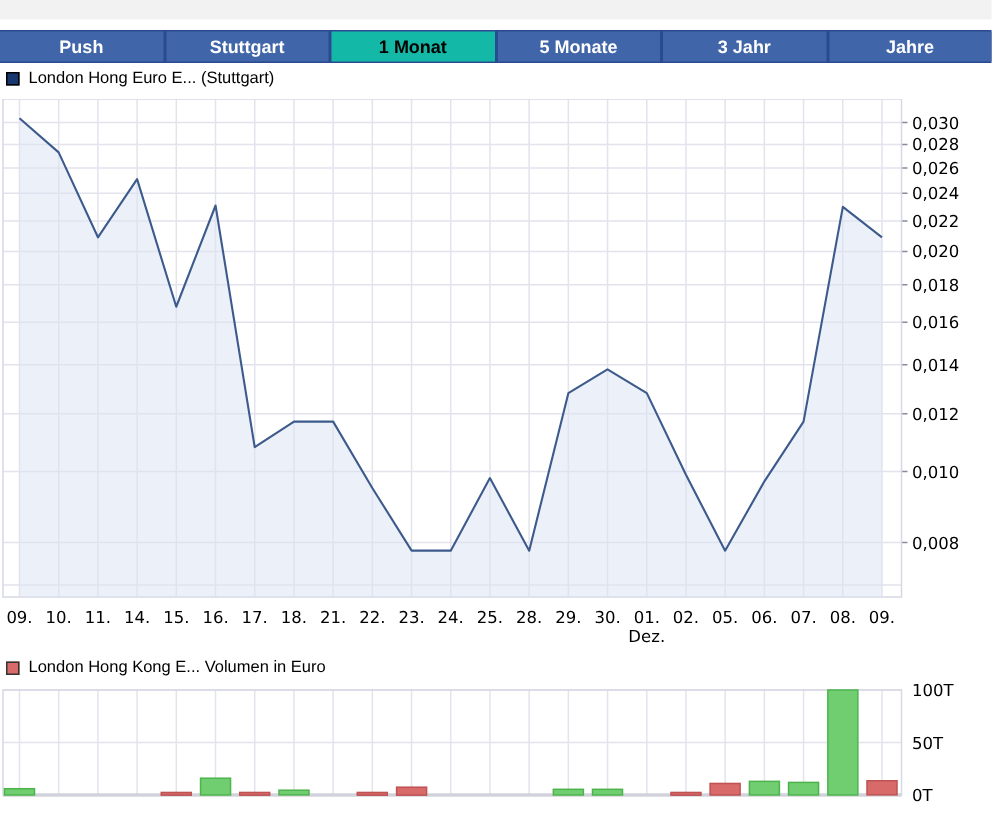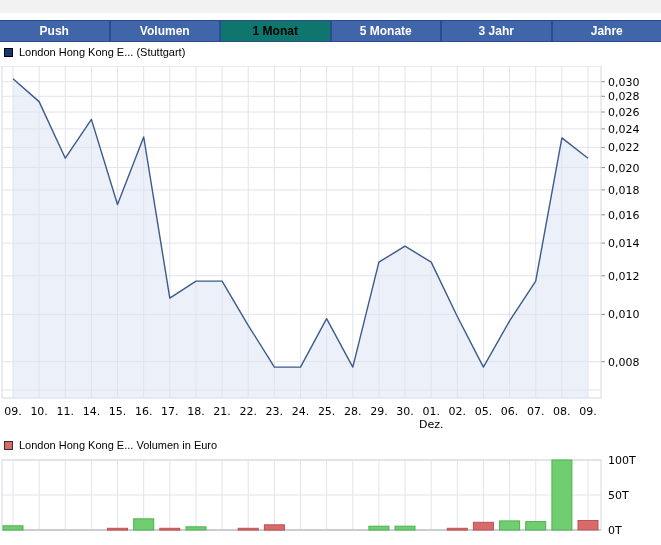--- a/index.html
+++ b/index.html
@@ -3,51 +3,51 @@
 <meta charset="utf-8">
 <style>
   html,body{margin:0;padding:0;background:#fff;}
   body{width:661px;height:545px;overflow:hidden;font-family:"Liberation Sans","DejaVu Sans",sans-serif;}
   .stage{position:relative;width:661px;height:545px;background:#fff;}
   .top-strip{position:absolute;top:0;left:0;width:661px;height:13px;background:#f2f2f2;}
   .tabbar{position:absolute;top:20px;left:0;width:661px;height:22px;display:flex;gap:2px;
           background:#2a4b90;padding:1px 0;box-sizing:border-box;}
   .tab{flex:1;background:#4065a8;color:#fff;font-size:12px;font-weight:bold;
        display:flex;align-items:center;justify-content:center;cursor:pointer;user-select:none;}
-  .tab.active{background:#0f766e;color:#000;}
+  .tab.active{background:#14b8a6;color:#000;}
   .legend{position:absolute;left:4px;display:flex;align-items:center;gap:6px;
           font-size:11px;color:#000;white-space:nowrap;}
   .legend-price{top:46px;}
   .legend-vol{top:439px;text-align:right;}
   .sw{display:inline-block;width:9px;height:9px;box-sizing:border-box;}
   .sw-price{background:#17386e;border:1px solid #000;}
   .sw-vol{background:#d86a6a;border:1px solid #333;}
   #priceChart{position:absolute;top:66px;left:0;}
   #volChart{position:absolute;top:448px;left:0;}
   #priceChart text,#volChart text{font-family:"DejaVu Sans","Liberation Sans",sans-serif;
       font-size:11px;fill:#000;}
 </style>
 </head>
 <body>
 
 <div class="stage">
   <div class="top-strip"></div>
 
   <div class="tabbar">
     <div class="tab">Push</div>
-    <div class="tab">Volumen</div>
+    <div class="tab">Stuttgart</div>
     <div class="tab active">1 Monat</div>
     <div class="tab">5 Monate</div>
     <div class="tab">3 Jahr</div>
     <div class="tab">Jahre</div>
   </div>
 
   <div class="legend legend-price">
     <span class="sw sw-price"></span>
-    <span>London Hong Kong E... (Stuttgart)</span>
+    <span>London Hong Euro E... (Stuttgart)</span>
   </div>
 
   <svg id="priceChart" width="661" height="368">
       <line x1="13" y1="0" x2="13" y2="332" stroke="#e2e3ed"></line>
       <line x1="39.135999999999996" y1="0" x2="39.135999999999996" y2="332" stroke="#e2e3ed"></line>
       <line x1="65.27199999999999" y1="0" x2="65.27199999999999" y2="332" stroke="#e2e3ed"></line>
       <line x1="91.408" y1="0" x2="91.408" y2="332" stroke="#e2e3ed"></line>
       <line x1="117.544" y1="0" x2="117.544" y2="332" stroke="#e2e3ed"></line>
       <line x1="143.68" y1="0" x2="143.68" y2="332" stroke="#e2e3ed"></line>
       <line x1="169.816" y1="0" x2="169.816" y2="332" stroke="#e2e3ed"></line>

